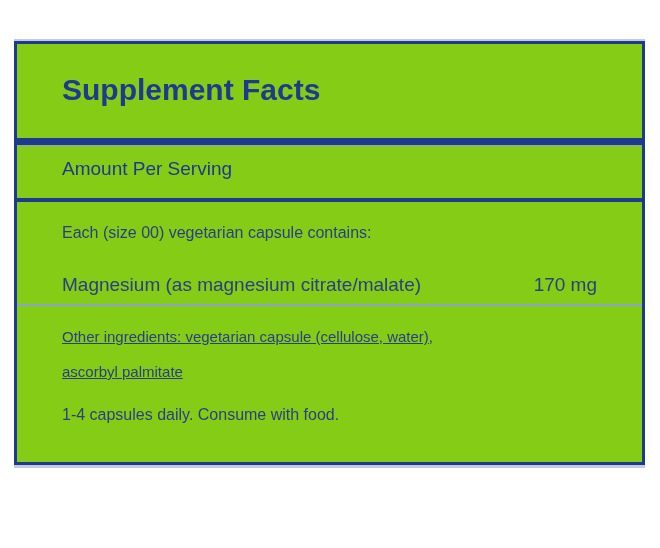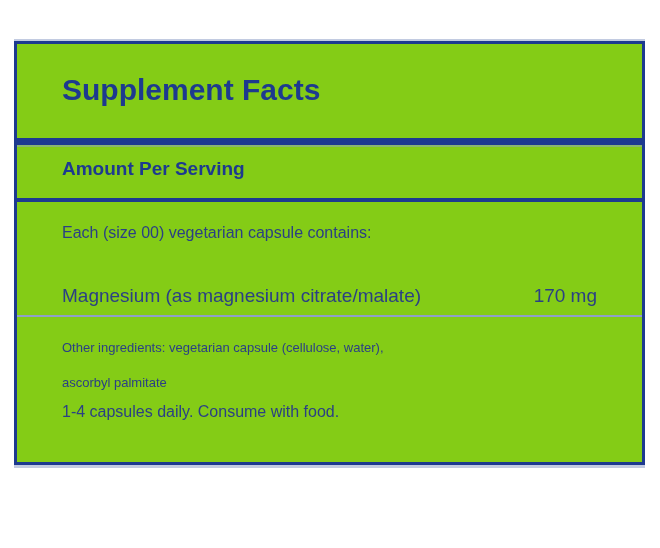--- a/index.html
+++ b/index.html
@@ -57,55 +57,56 @@
     margin-top: 7px;
     height: 2px;
     background: #8fa0c9;
   }
 
   .aps-label {
     margin-top: 12px;
     padding: 0 45px;
     font-size: 19px;
     line-height: 24px;
-    font-weight: bold;
+    font-weight: normal;
     color: #1d3a8f;
     white-space: nowrap;
   }
 
   .body-text {
     padding: 0 45px;
     font-size: 16px;
     line-height: 24px;
     color: #2b4084;
     white-space: nowrap;
   }
 
   .serving-line { margin-top: 19px; }
 
   .nutrient-row {
-    margin-top: 39px;
+    margin-top: 28px;
     padding: 0 45px;
     font-size: 19px;
     line-height: 24px;
     display: flex;
     justify-content: space-between;
     align-items: baseline;
     white-space: nowrap;
   }
 
   .other-ingredients {
     margin-top: 13px;
     padding: 0 45px;
-    font-size: 13px;
+    font-size: 15px;
     line-height: 35px;
     white-space: nowrap;
+    text-decoration: underline;
   }
 
-  .directions-line { }
+  .directions-line { margin-top: 14px; }
 </style>
 </head>
 <body>
 
 <div class="page">
 
 
   <div class="facts-box">
 
     <h2 class="sf-heading">Supplement Facts</h2>

